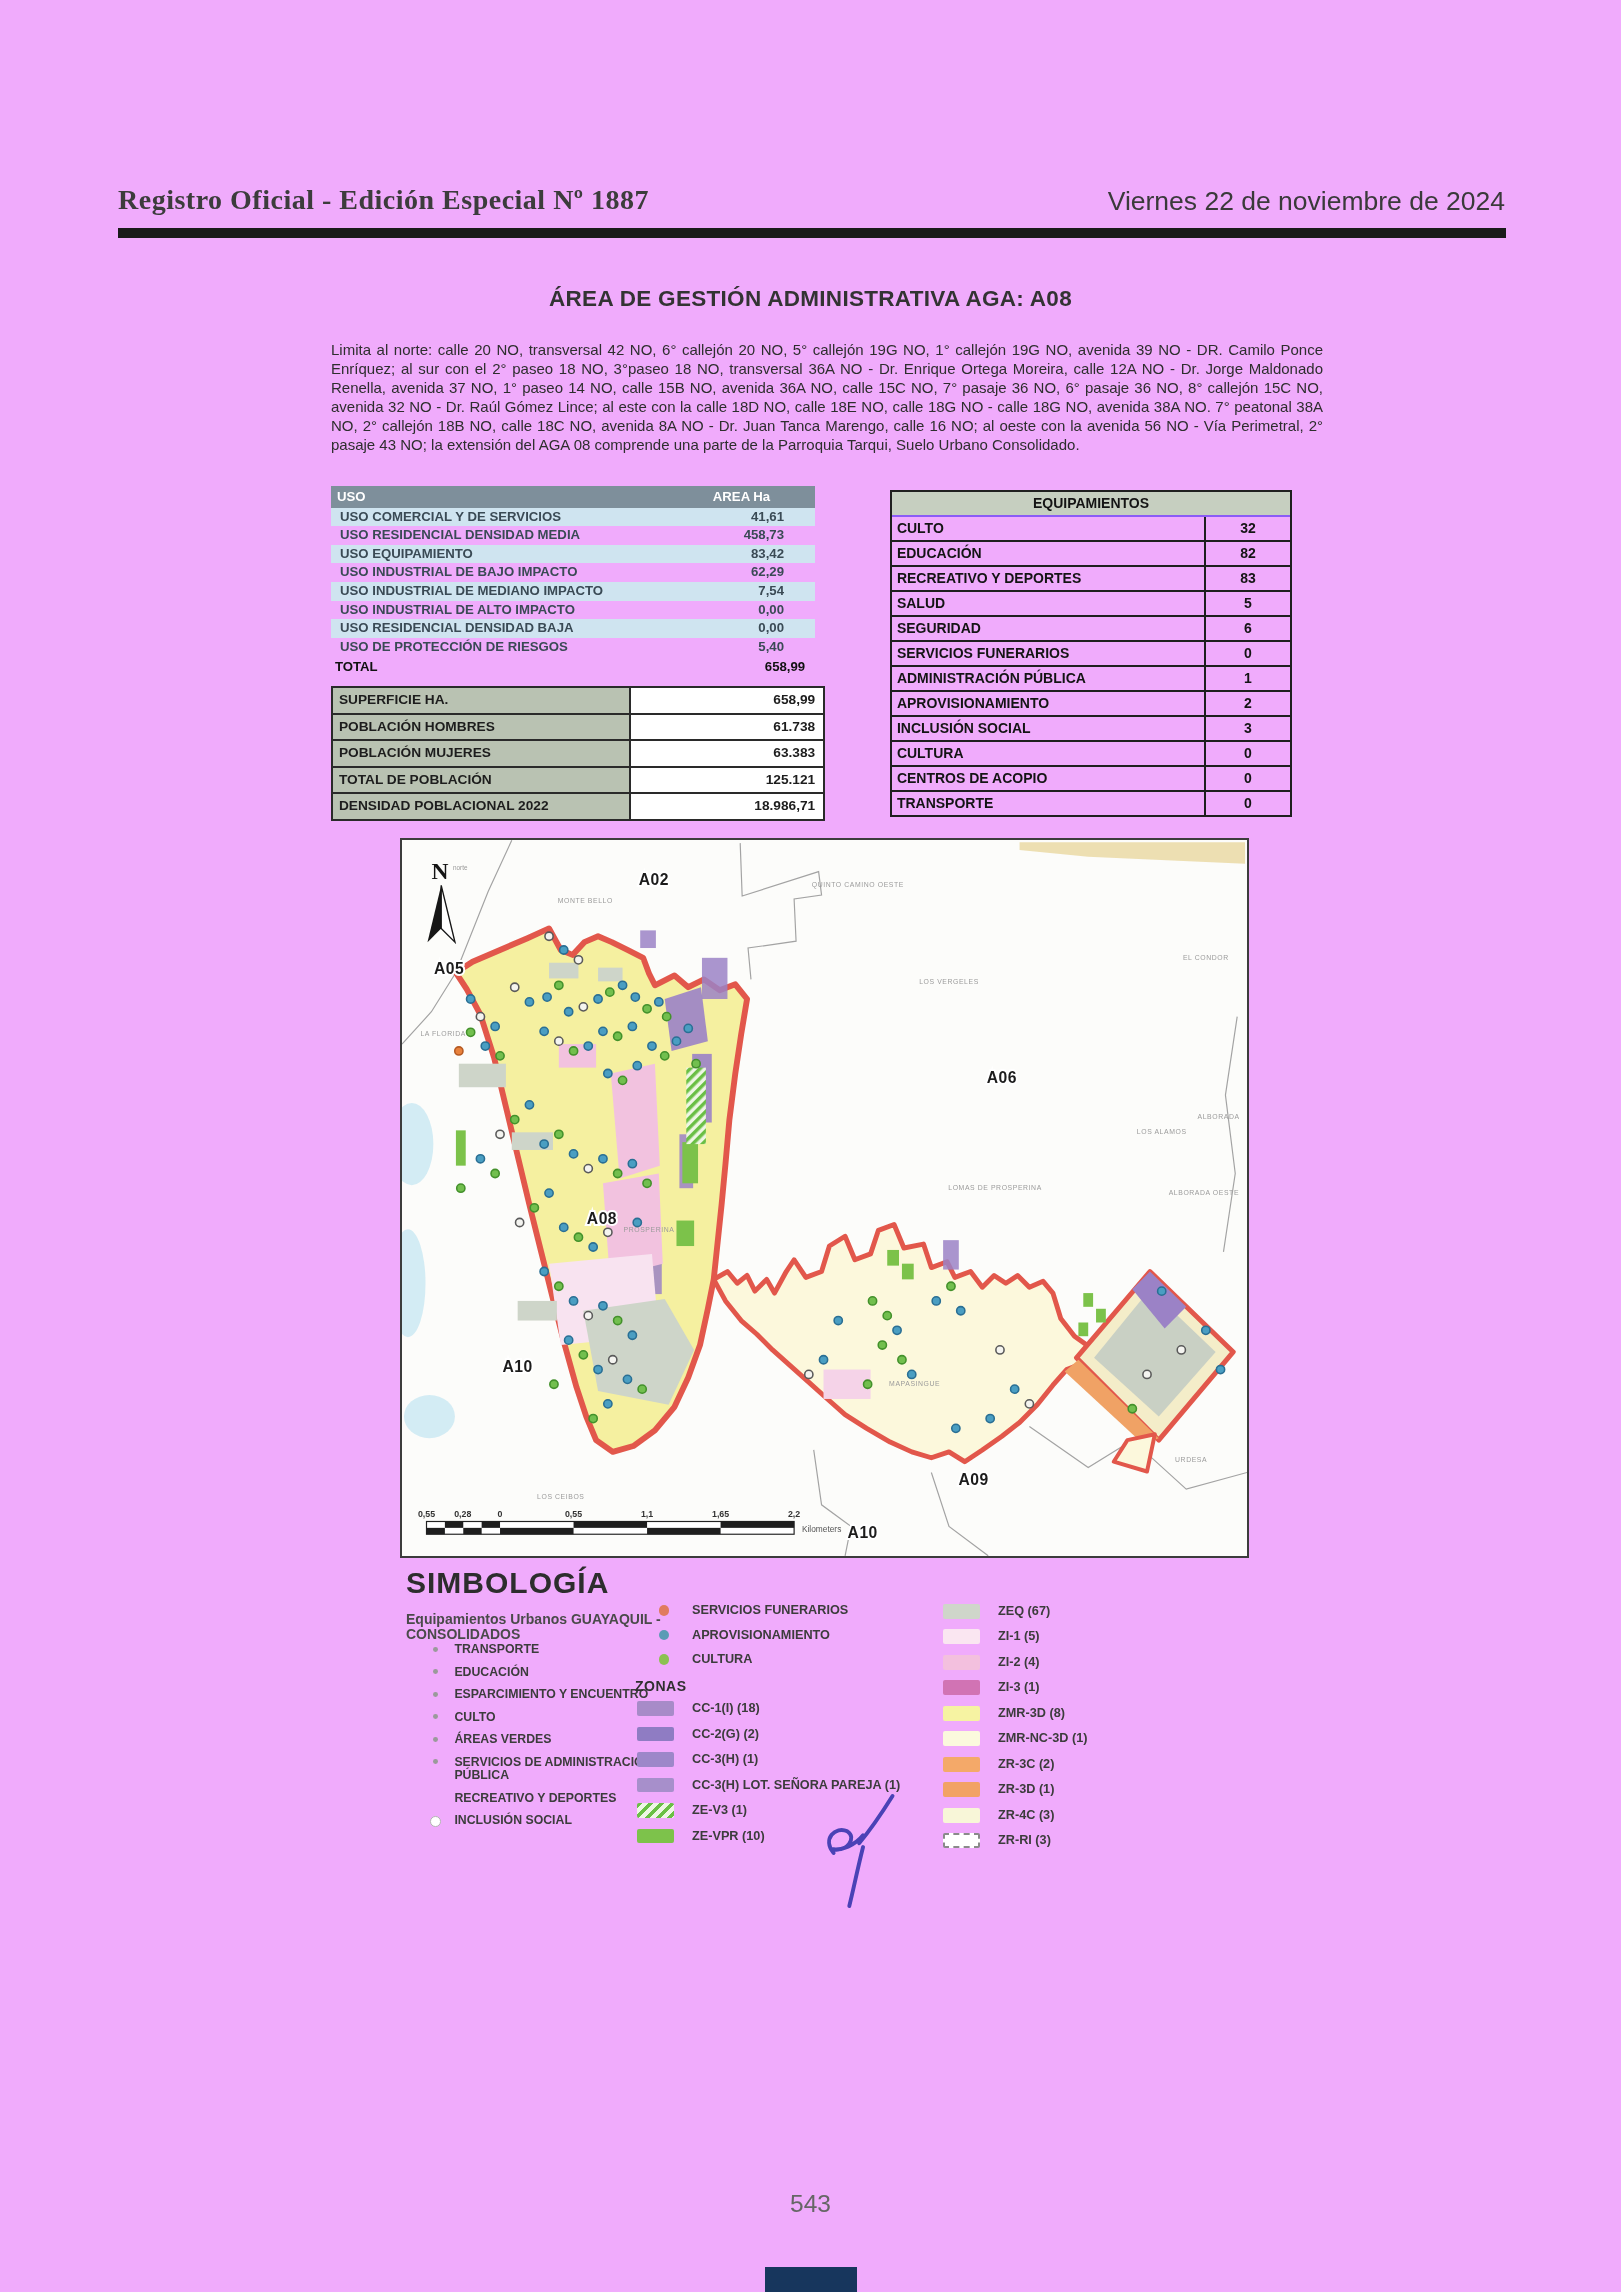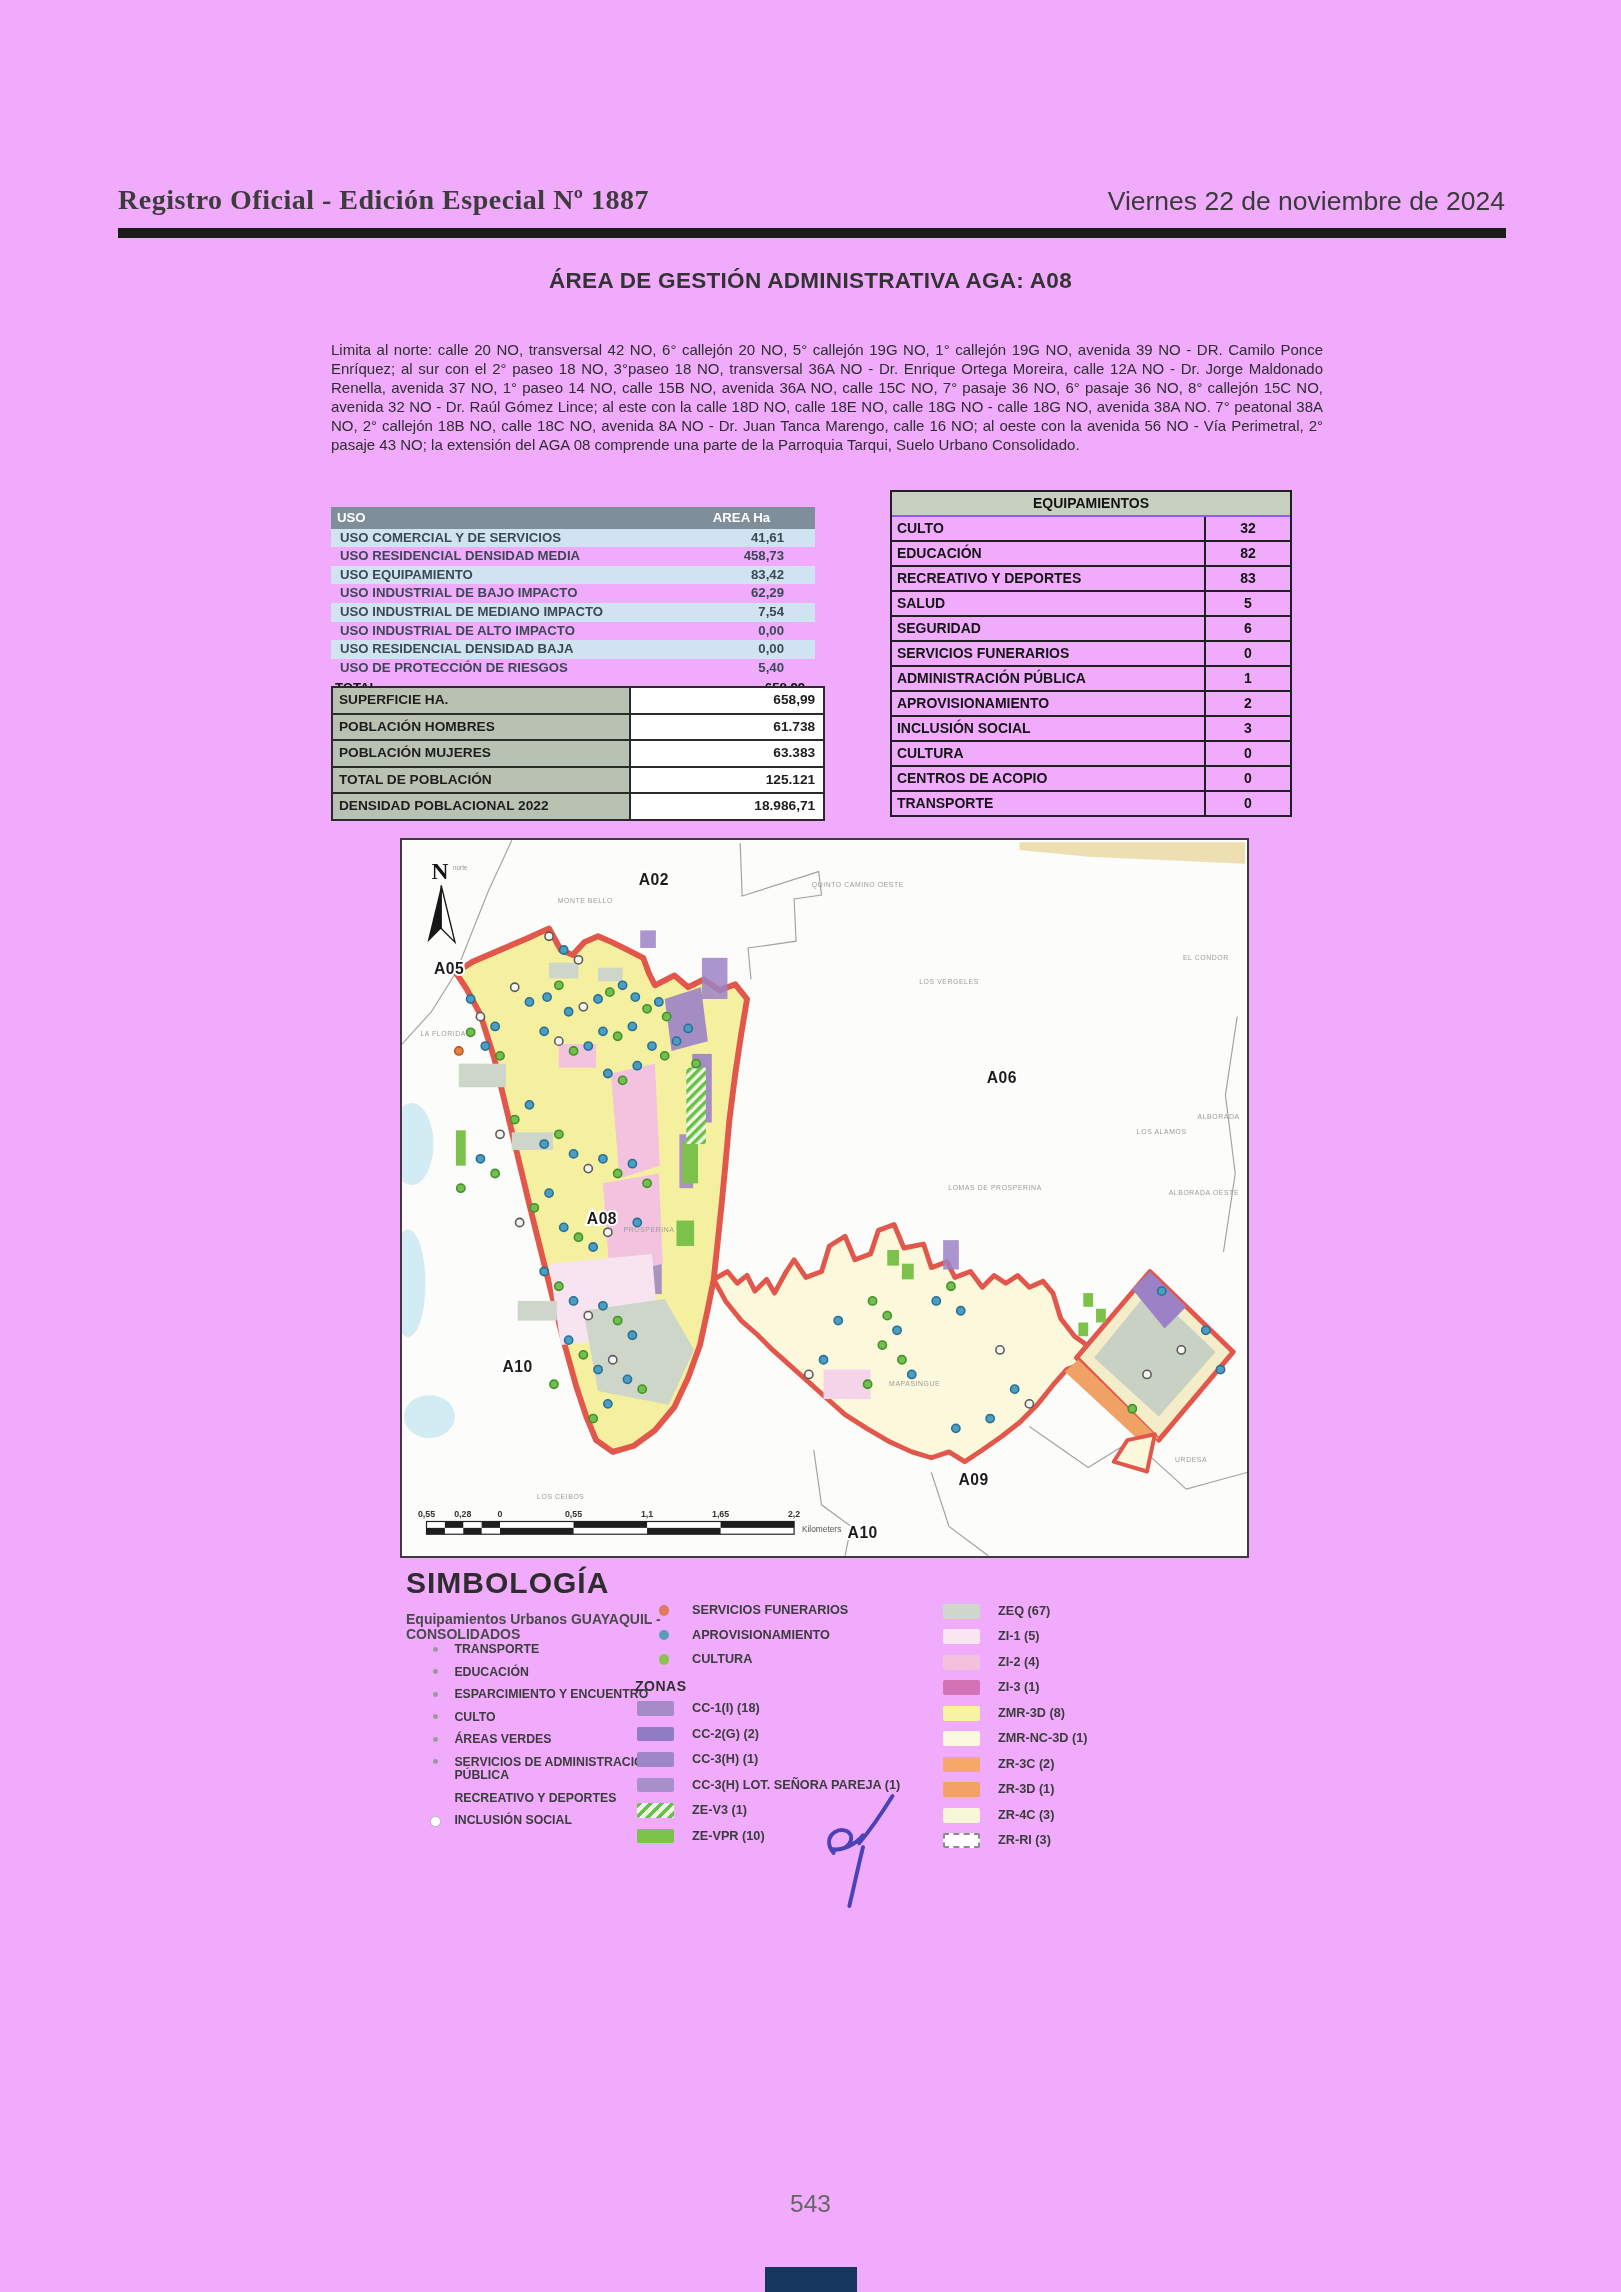--- a/index.html
+++ b/index.html
@@ -3,26 +3,26 @@
 <meta charset="utf-8">
 <style>
   html,body{margin:0;padding:0;background:#ffffff;}
   .page{position:relative;width:1621px;height:2293px;background:#f0abfc;overflow:hidden;
         font-family:"Liberation Sans",sans-serif;color:#222;}
   
   .hdr-left{position:absolute;left:118px;top:184px;font-family:"Liberation Serif",serif;
             font-weight:700;font-size:28px;color:#3c3c3c;letter-spacing:0.5px;}
   .hdr-right{position:absolute;right:116px;top:186px;font-size:26.5px;color:#3a3a3a;}
   .hdr-rule{position:absolute;left:118px;top:228px;width:1388px;height:9.8px;background:#1a1a1a;}
-  .doc-title{position:absolute;left:0;top:268px;width:1621px;text-align:center;
+  .doc-title{position:absolute;left:0;top:286px;width:1621px;text-align:center;
              font-size:22.5px;font-weight:700;color:#333;letter-spacing:0.3px;}
   .intro{position:absolute;left:331px;top:340px;width:992px;font-size:15px;line-height:19px;
          color:#2e2e2e;text-align:justify;}
   
-  .uso{position:absolute;left:331px;top:486px;width:484px;font-size:13.2px;font-weight:700;color:#3a4a55;margin-top:21px;}
+  .uso{position:absolute;left:331px;top:486px;width:484px;font-size:13.2px;font-weight:700;color:#3a4a55;}
   .uso-head{display:flex;background:#7e8f9b;color:#fff;height:21.6px;line-height:21.6px;}
   .uso-head .c1{flex:1;padding-left:5.9px;}
   .uso-head .c2{width:147px;text-align:center;}
   .uso-row{display:flex;height:18.6px;line-height:18.6px;}
   .uso-row.alt{background:#cfe4f0;}
   .uso-row .c1{flex:1;padding-left:9px;white-space:nowrap;}
   .uso-row .c2{width:137px;text-align:right;padding-right:31px;}
   .uso-total{display:flex;height:22.5px;line-height:22.5px;color:#111;}
   .uso-total .c1{flex:1;padding-left:3.9px;}
   .uso-total .c2{width:137px;text-align:right;padding-right:9.8px;}

